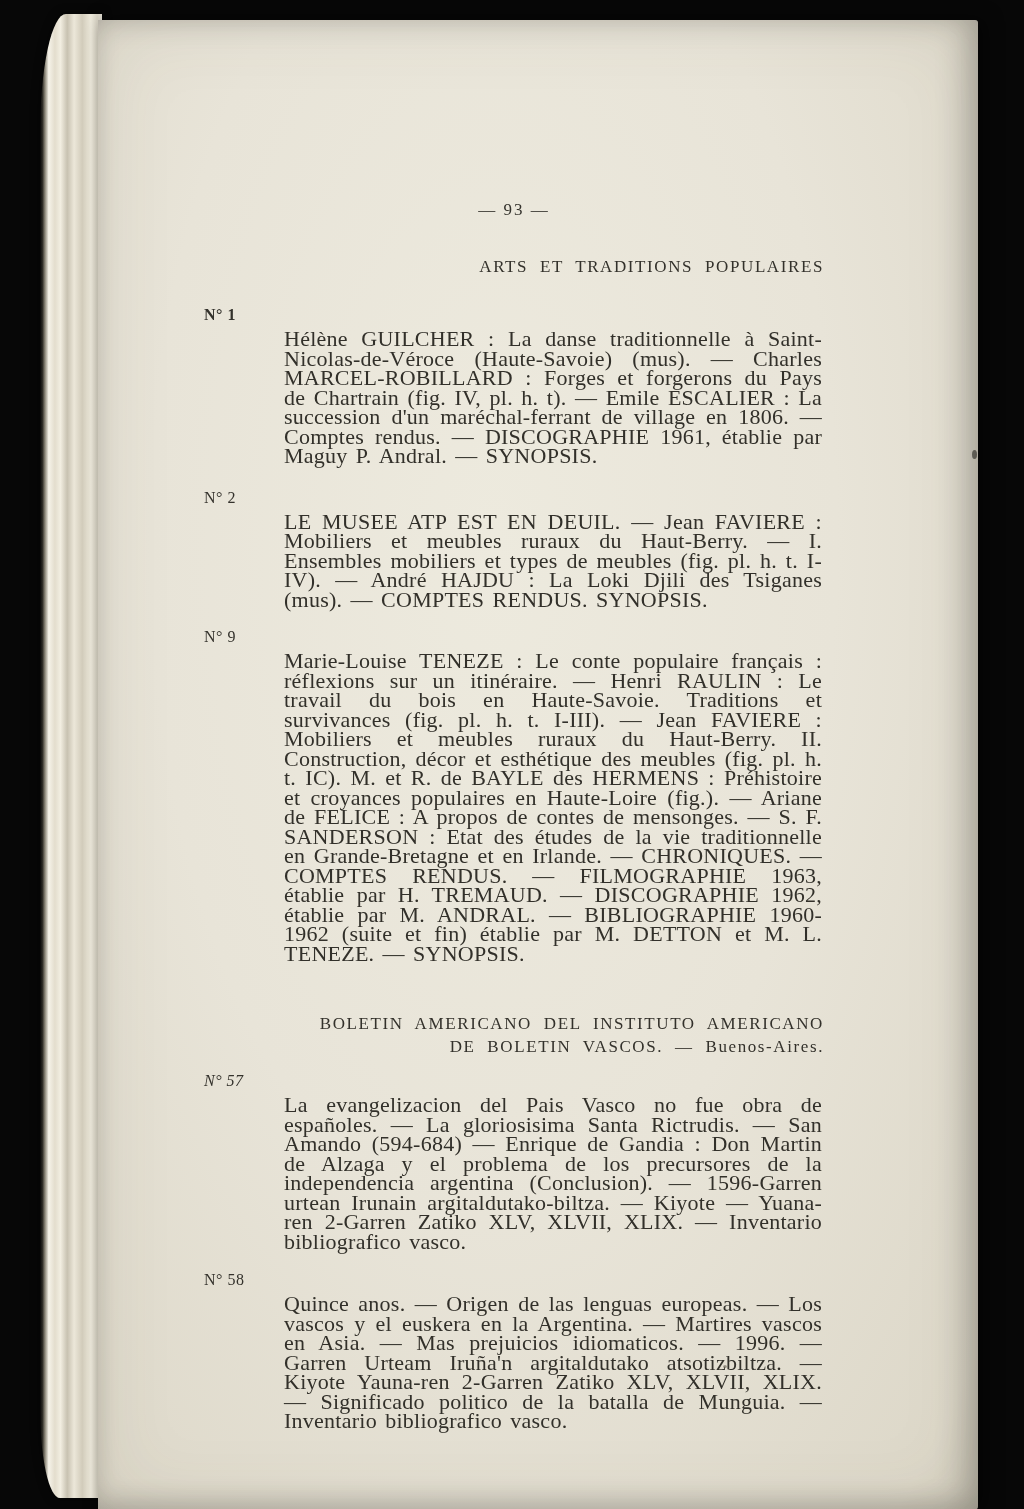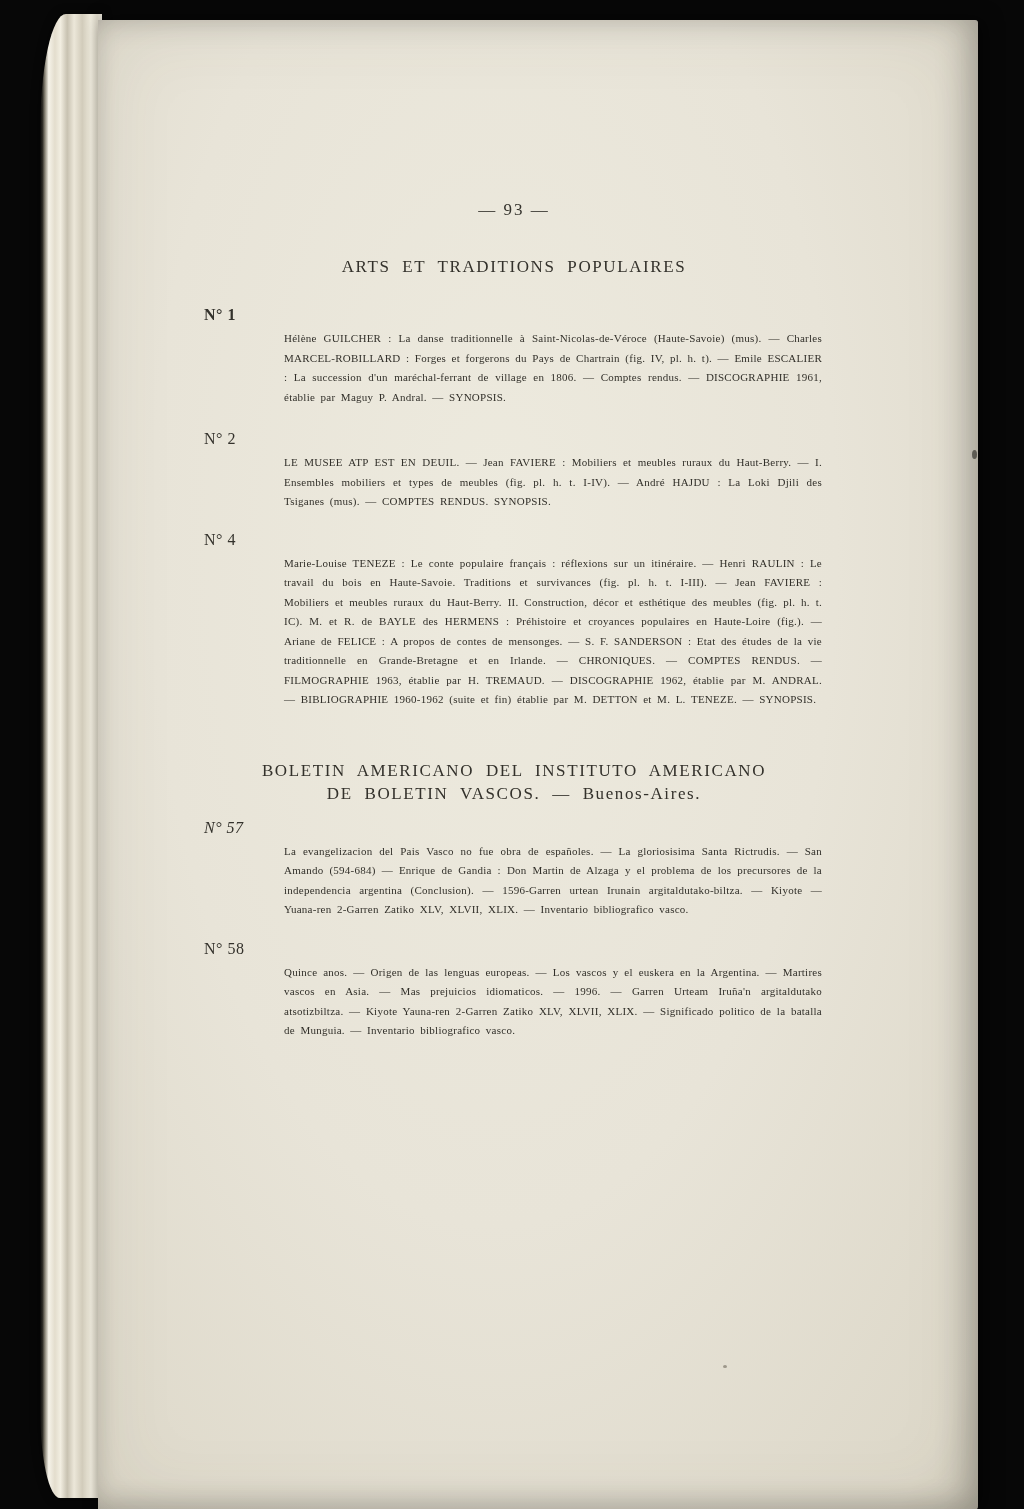--- a/index.html
+++ b/index.html
@@ -67,21 +67,21 @@
   .page-num {
     padding-top: 180px;
     text-align: center;
     font-size: 17px;
     letter-spacing: 2px;
     color: #35332d;
   }
 
   .section-heading {
     margin: 0;
-    text-align: center;
+    text-align: right;
     font-weight: normal;
     font-size: 17px;
     letter-spacing: 1.6px;
     word-spacing: 6px;
     color: #33312b;
   }
   .heading-arts { margin-top: 37px; }
   .heading-boletin { margin-top: 49px; line-height: 23px; }
 
   .entry-label {
@@ -91,21 +91,21 @@
   }
   .lbl-1  { margin-top: 29px; font-weight: bold; }
   .lbl-2  { margin-top: 23px; }
   .lbl-3  { margin-top: 19px; }
   .lbl-57 { margin-top: 14px; font-style: italic; }
   .lbl-58 { margin-top: 20px; }
 
   .entry-text {
     margin: 5px 0 0 80px;
     width: 538px;
-    font-size: 11px;
+    font-size: 22px;
     line-height: 19.5px;
     text-align: justify;
     letter-spacing: 0.25px;
     word-spacing: 2.5px;
     color: #32302a;
   }
 
   
   .dust-speck {
     position: absolute;
@@ -131,21 +131,21 @@
       <div class="entry-label lbl-1">N° 1</div>
       <p class="entry-text">Hélène GUILCHER : La danse traditionnelle à Saint-Nicolas-de-Véroce (Haute-Savoie) (mus). — Charles MARCEL-ROBILLARD : Forges et forgerons du Pays de Chartrain (fig. IV, pl. h. t). — Emile ESCALIER : La succession d'un maréchal-ferrant de village en 1806. — Comptes rendus. — DISCOGRAPHIE 1961, établie par Maguy P. Andral. — SYNOPSIS.</p>
     </div>
 
     <div class="entry">
       <div class="entry-label lbl-2">N° 2</div>
       <p class="entry-text">LE MUSEE ATP EST EN DEUIL. — Jean FAVIERE : Mobiliers et meubles ruraux du Haut-Berry. — I. Ensembles mobiliers et types de meubles (fig. pl. h. t. I-IV). — André HAJDU : La Loki Djili des Tsiganes (mus). — COMPTES RENDUS. SYNOPSIS.</p>
     </div>
 
     <div class="entry">
-      <div class="entry-label lbl-3">N° 4</div>
+      <div class="entry-label lbl-3">N° 9</div>
       <p class="entry-text">Marie-Louise TENEZE : Le conte populaire français : réflexions sur un itinéraire. — Henri RAULIN : Le travail du bois en Haute-Savoie. Traditions et survivances (fig. pl. h. t. I-III). — Jean FAVIERE : Mobiliers et meubles ruraux du Haut-Berry. II. Construction, décor et esthétique des meubles (fig. pl. h. t. IC). M. et R. de BAYLE des HERMENS : Préhistoire et croyances populaires en Haute-Loire (fig.). — Ariane de FELICE : A propos de contes de mensonges. — S. F. SANDERSON : Etat des études de la vie traditionnelle en Grande-Bretagne et en Irlande. — CHRONIQUES. — COMPTES RENDUS. — FILMOGRAPHIE 1963, établie par H. TREMAUD. — DISCOGRAPHIE 1962, établie par M. ANDRAL. — BIBLIOGRAPHIE 1960-1962 (suite et fin) établie par M. DETTON et M. L. TENEZE. — SYNOPSIS.</p>
     </div>
 
     <h2 class="section-heading heading-boletin">
       <span>BOLETIN AMERICANO DEL INSTITUTO AMERICANO</span><br>
       <span>DE BOLETIN VASCOS. — Buenos-Aires.</span>
     </h2>
 
     <div class="entry">
       <div class="entry-label lbl-57">N° 57</div>

